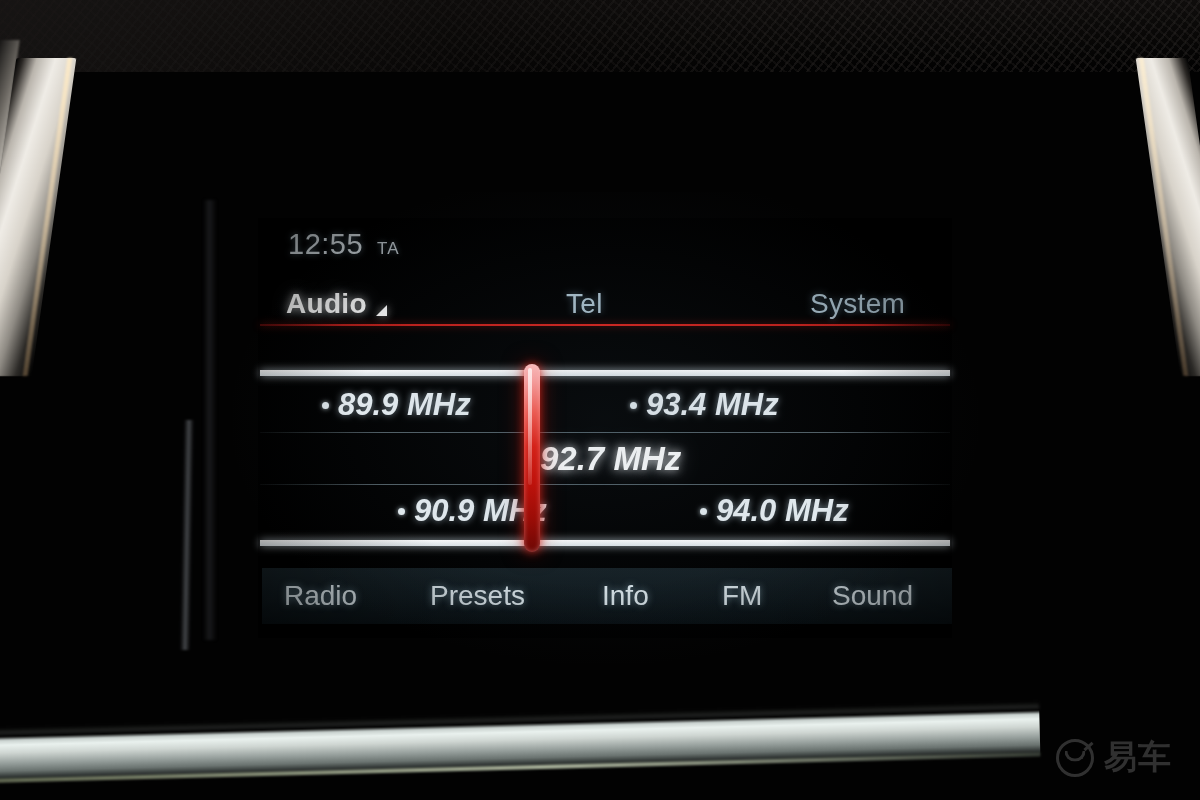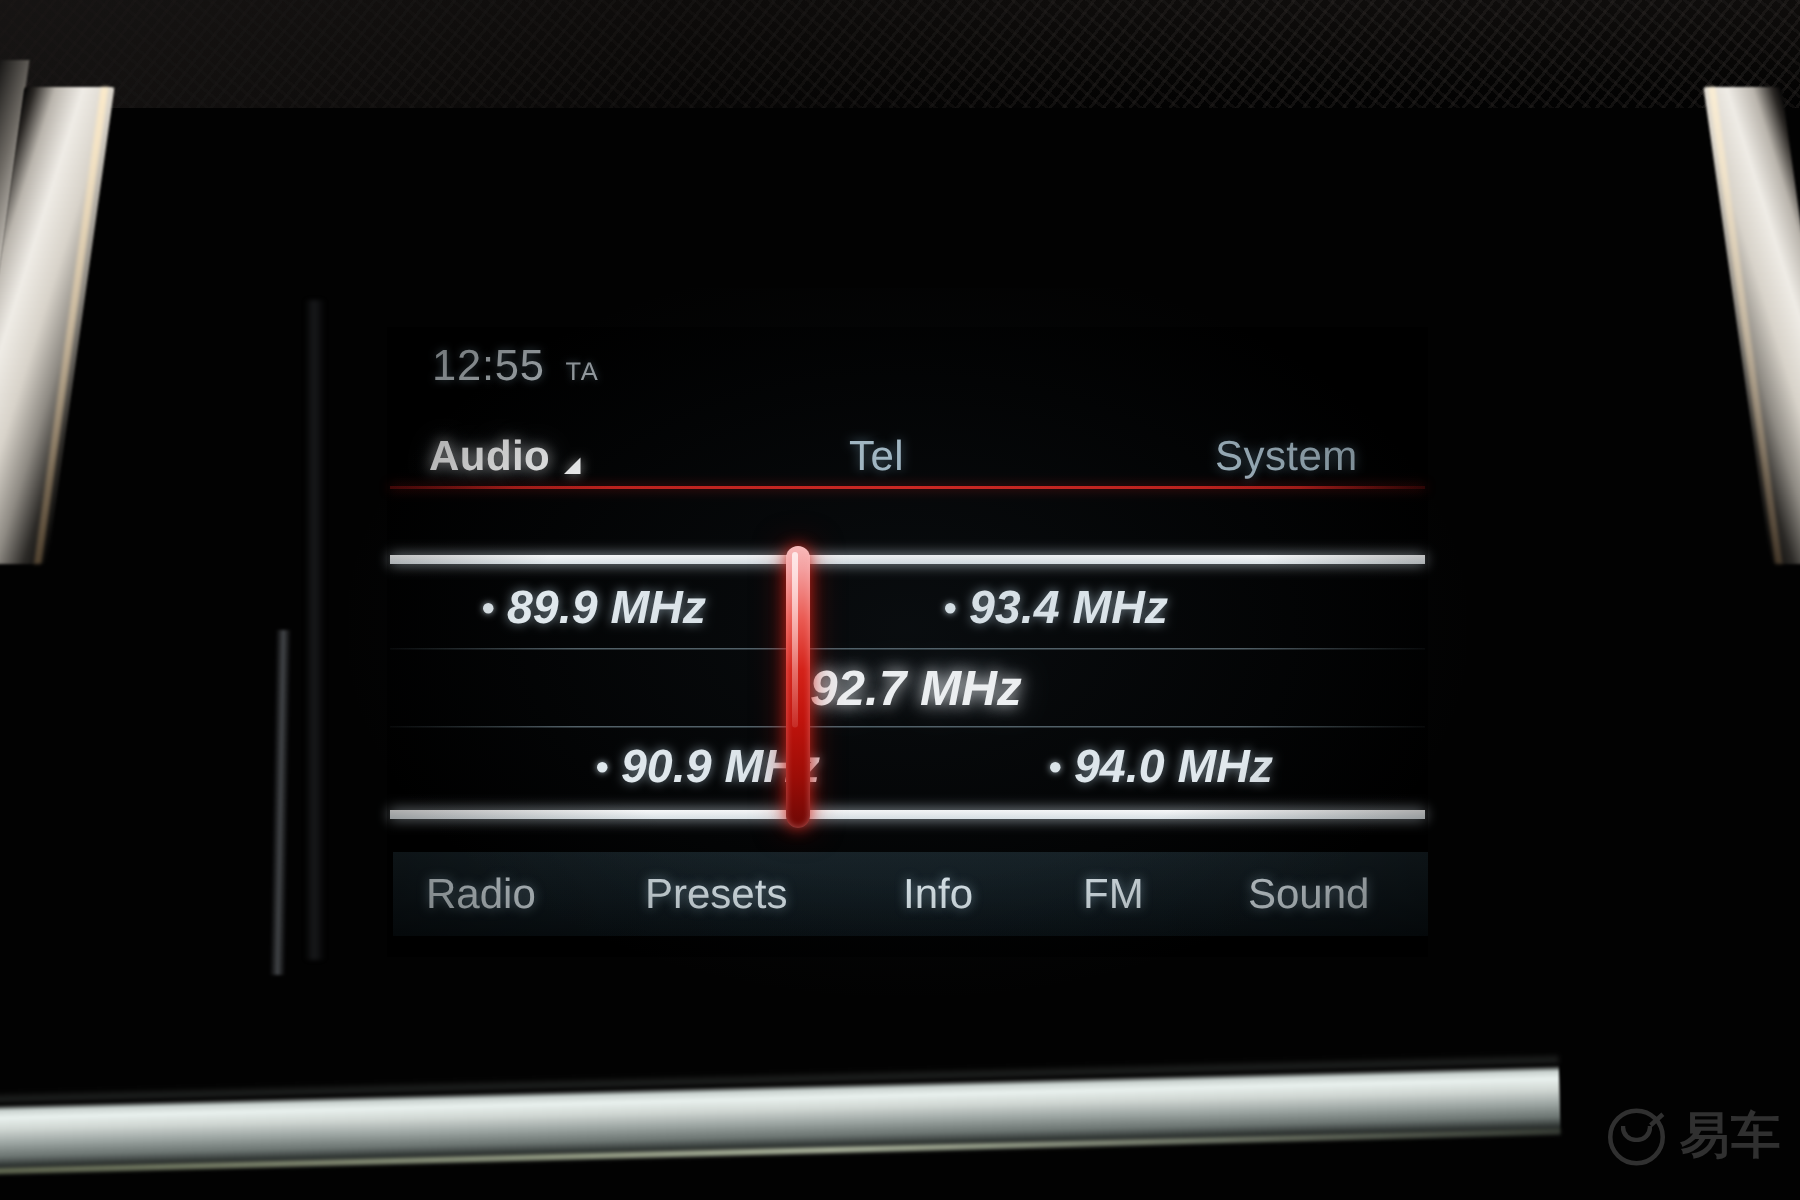--- a/index.html
+++ b/index.html
@@ -267,21 +267,21 @@
     pointer-events:none;
     background:radial-gradient(ellipse at 50% 48%, rgba(70,95,115,.13) 0%, rgba(0,0,0,0) 72%);
   }
   .screen-vignette {
     position:absolute; inset:0; pointer-events:none;
     background:radial-gradient(ellipse at 50% 50%, rgba(0,0,0,0) 52%, rgba(0,0,0,.55) 100%);
   }
 
   
   .watermark {
-    position:absolute; right:12px; bottom:20px;
+    position:absolute; right:28px; bottom:20px;
     display:flex; align-items:center; gap:10px;
     opacity:.30;
   }
   .wm-logo {
     width:38px; height:38px; border-radius:50%;
     border:3px solid #9a9a9a;
     position:relative;
   }
   .wm-logo::after{
     content:""; position:absolute; left:50%; top:44%;

